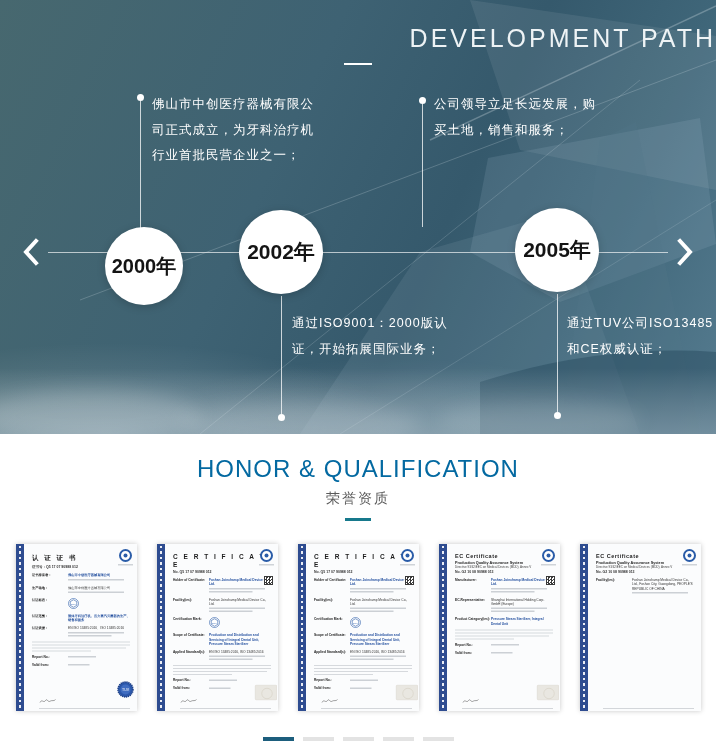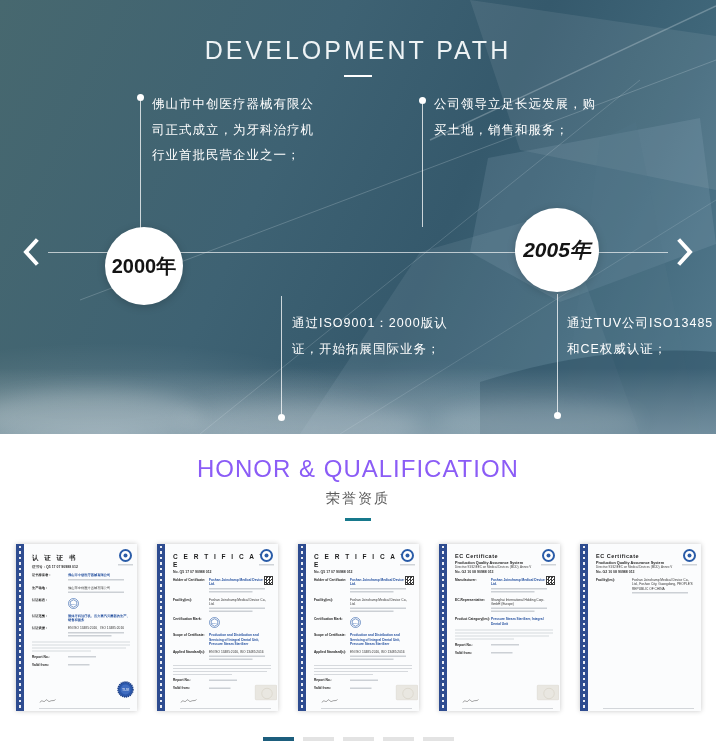--- a/index.html
+++ b/index.html
@@ -8,46 +8,46 @@
 
   
   .hero {
     position:relative; width:716px; height:434px; overflow:hidden;
     background:
       radial-gradient(ellipse 60% 30% at 15% 100%, rgba(255,255,255,.22), transparent 70%),
       radial-gradient(ellipse 50% 25% at 55% 100%, rgba(255,255,255,.16), transparent 70%),
       linear-gradient(115deg, #47686f 0%, #3e6273 38%, #35596c 60%, #3f6679 78%, #567c90 100%);
   }
   .hero-art { position:absolute; inset:0; width:716px; height:434px; }
-  .dev-header { position:relative; z-index:3; text-align:center; padding-top:36px; }
+  .dev-header { position:relative; z-index:3; text-align:right; padding-top:24px; }
   .dev-title { color:#eef3f5; font-size:25px; letter-spacing:3px; font-weight:400; }
   .dev-sub { color:#e8eef1; font-size:15px; letter-spacing:3px; margin-top:6px; }
   .dev-underline { width:28px; height:2px; background:#fff; margin:10px auto 0; }
 
   .tl-line { position:absolute; z-index:1; left:48px; right:48px; top:252px; height:1px; background:rgba(255,255,255,.65); }
   .tl-arrow { position:absolute; z-index:4; top:238px; width:18px; height:28px; background:none; border:none; cursor:pointer; padding:0; }
   .tl-arrow.prev { left:22px; } .tl-arrow.next { right:22px; }
 
   .ms-circle {
     position:absolute; z-index:2; background:#fff; border-radius:50%;
     display:flex; align-items:center; justify-content:center;
     color:#141414; font-weight:700; box-shadow:0 2px 8px rgba(0,0,0,.18);
   }
   .ms-line { position:absolute; z-index:1; width:1px; background:rgba(255,255,255,.75); }
   .ms-dot { position:absolute; z-index:2; width:7px; height:7px; background:#fff; border-radius:50%; }
   .ms-text { position:absolute; z-index:3; color:#fff; font-size:12.5px; line-height:2.05; letter-spacing:1px; }
 
   .c2000 { left:105px; top:227px; width:78px; height:78px; font-size:20px; }
   .c2002 { left:239px; top:210px; width:84px; height:84px; font-size:21px; }
   .c2004 { left:382px; top:226px; width:78px; height:78px; font-size:20px; }
-  .c2005 { left:515px; top:208px; width:84px; height:84px; font-size:21px;font-style:italic; }
+  .c2005 { left:515px; top:208px; width:84px; height:84px; font-size:21px; }
 
   
   .honor { position:relative; width:716px; height:319px; background:#fff; padding-top:21px; }
-  .honor-title { text-align:center; color:#8b5cf6; font-size:24px; letter-spacing:1px; font-weight:400; }
+  .honor-title { text-align:center; color:#0369a1; font-size:24px; letter-spacing:1px; font-weight:400; }
   .honor-sub { text-align:center; color:#5a5a5a; font-size:14px; letter-spacing:2px; margin-top:7px; }
   .honor-underline { width:26px; height:3px; margin:10px auto 0; }
 
   .cert-row { display:flex; justify-content:center; gap:20px; margin-top:23px; height:167px; }
   .cert {
     position:relative; width:121px; height:167px; background:#fbfcfd;
     box-shadow:0 0 5px rgba(0,0,0,.22); cursor:pointer; overflow:hidden; flex:0 0 auto;
   }
   .cert-inner { position:absolute; left:0; top:0; width:242px; height:334px; transform:scale(.5); transform-origin:0 0; }
   .cert-side { position:absolute; left:0; top:0; bottom:0; width:16px; background:#2e4c90; }
@@ -131,20 +131,23 @@
       </svg>
     </button>
 
     <span class="ms-dot" style="left:137px;top:94px"></span>
     <span class="ms-line" style="left:140px;top:101px;height:127px"></span>
     <p class="ms-text" style="left:152px;top:92px;width:168px">佛山市中创医疗器械有限公司正式成立，为牙科治疗机行业首批民营企业之一；</p>
     <div class="ms-circle c2000">
       <span>2000年</span>
     </div>
 
+    <div class="ms-circle c2002">
+      <span>2002年</span>
+    </div>
     <span class="ms-line" style="left:281px;top:296px;height:118px"></span>
     <span class="ms-dot" style="left:278px;top:414px"></span>
     <p class="ms-text" style="left:292px;top:311px;width:158px">通过ISO9001：2000版认证，开始拓展国际业务；</p>
 
     <span class="ms-dot" style="left:419px;top:97px"></span>
     <span class="ms-line" style="left:422px;top:104px;height:123px"></span>
     <p class="ms-text" style="left:434px;top:92px;width:168px">公司领导立足长远发展，购买土地，销售和服务；</p>
 
     <div class="ms-circle c2005">
       <span>2005年</span>

